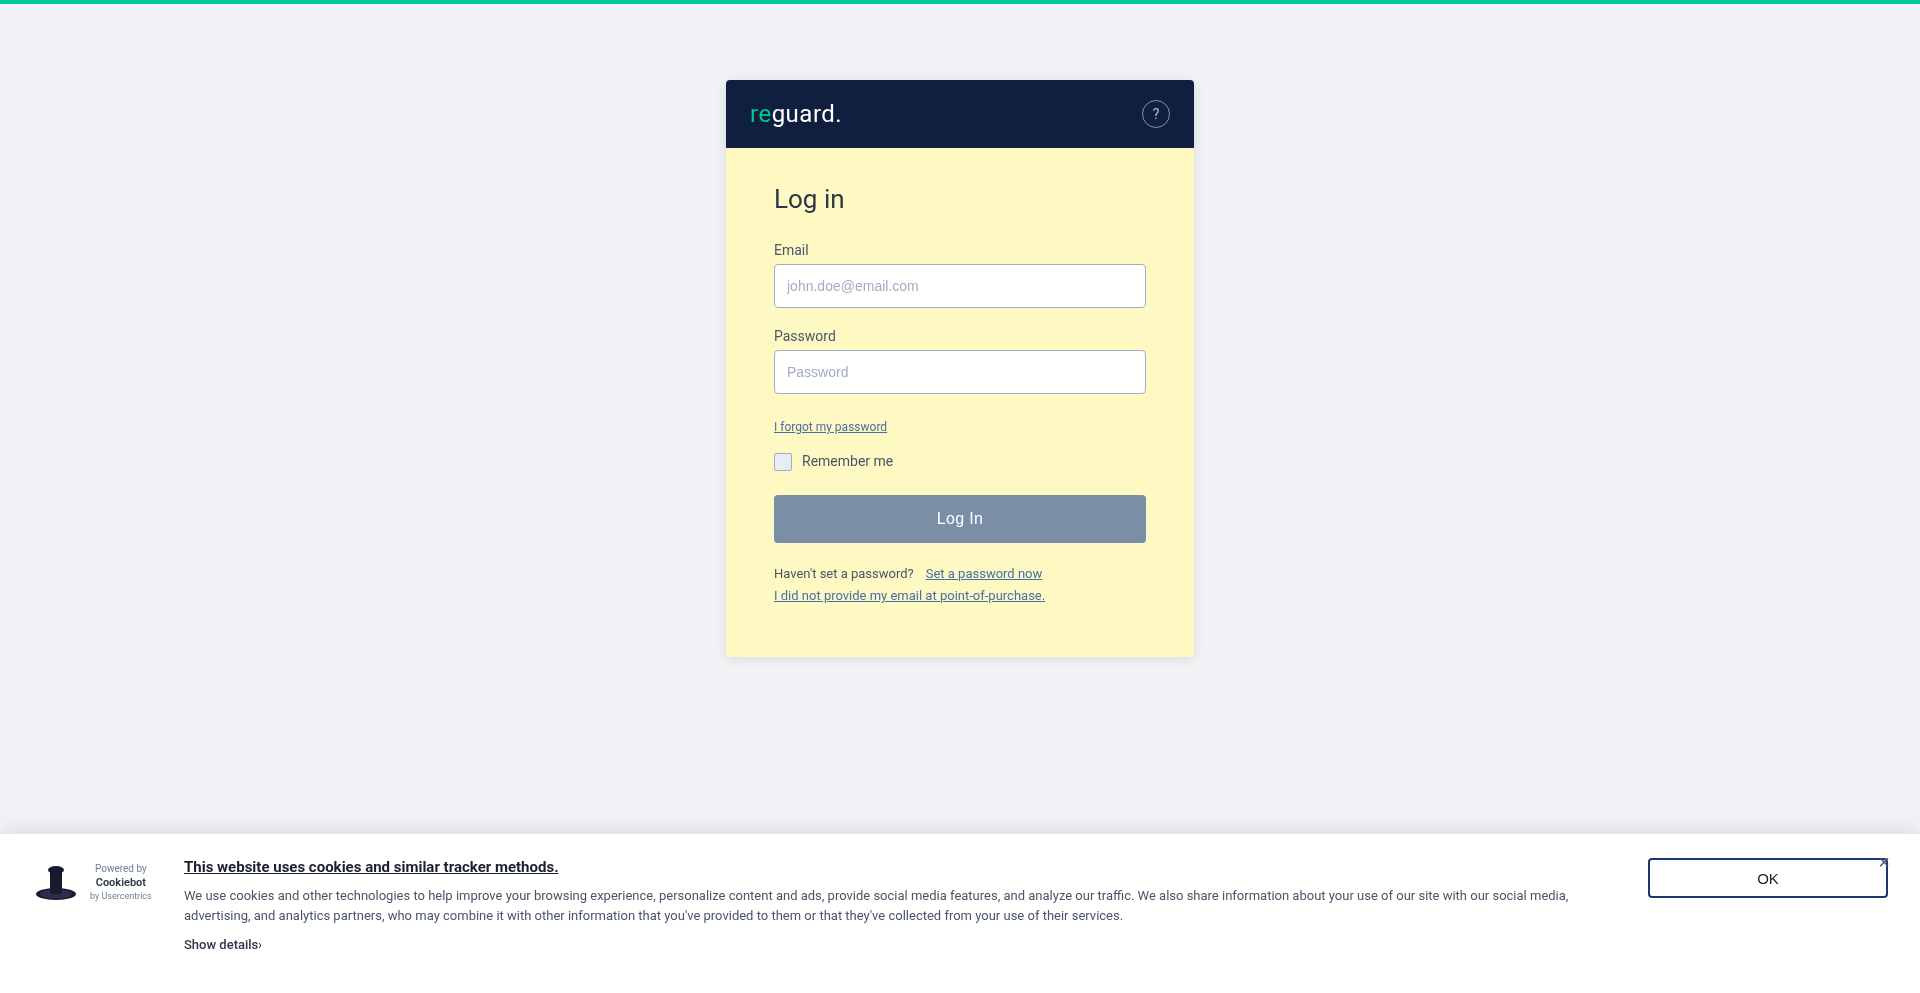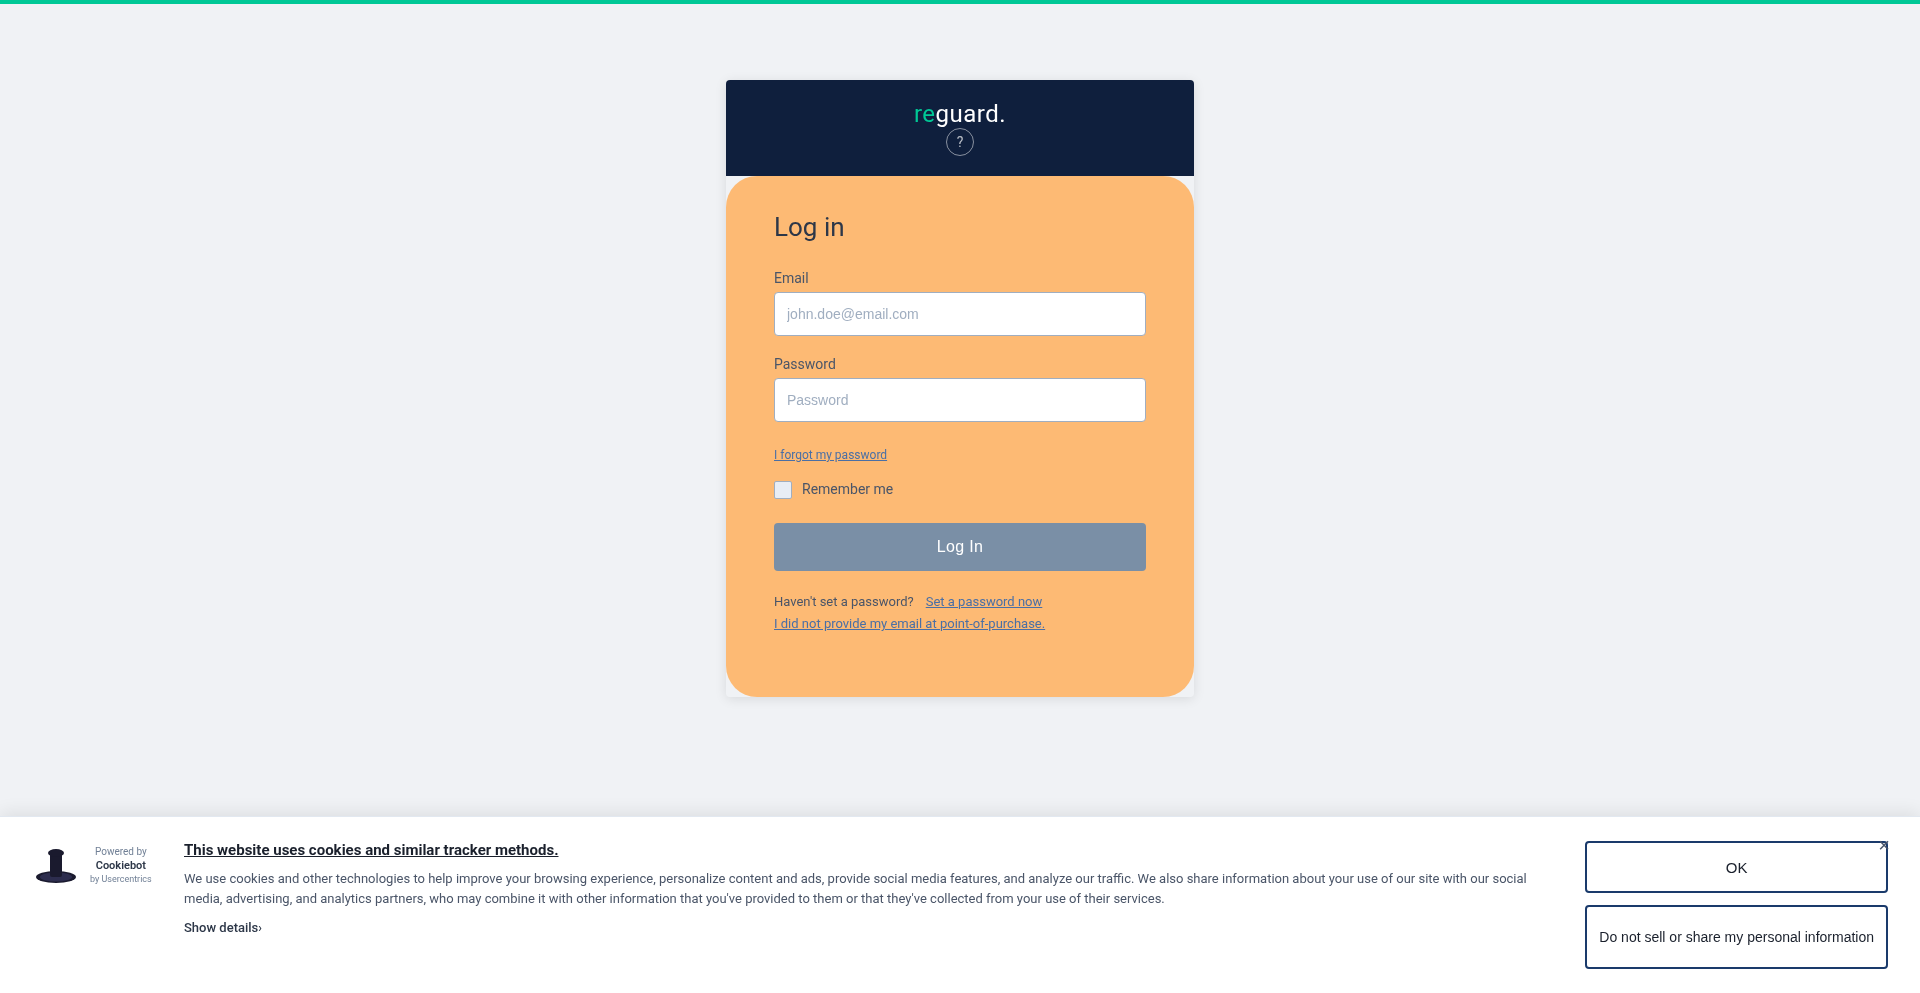--- a/index.html
+++ b/index.html
@@ -38,23 +38,22 @@
       border-radius: 4px;
       overflow: hidden;
       box-shadow: 0 2px 12px rgba(0,0,0,0.1);
     }
 
     
     .card-header {
       background: #0f1f3d;
       padding: 20px 24px;
       display: flex;
-      align-items: center;
+      align-items: flex-end;
       justify-content: space-between;
-      flex-direction: column;
     }
 
     .logo-text {
       font-size: 24px;
       font-weight: 400;
       color: #ffffff;
       letter-spacing: 0.5px;
     }
 
     .logo-text .re {
@@ -73,23 +72,22 @@
       display: flex;
       align-items: center;
       justify-content: center;
       color: rgba(255,255,255,0.7);
       font-size: 14px;
       cursor: pointer;
     }
 
     
     .card-body {
-      background: #fdba74;
-      padding: 36px 48px 60px 48px;
-      border-radius: 31px;
+      background: #fef9c3;
+      padding: 36px 48px 48px 48px;
     }
 
     .login-title {
       font-size: 26px;
       font-weight: 400;
       color: #2d3748;
       margin-bottom: 28px;
     }
 
     .form-group {
@@ -274,21 +272,21 @@
       display: flex;
       flex-direction: column;
       gap: 12px;
       min-width: 240px;
       flex-shrink: 0;
       position: relative;
     }
 
     .ok-button {
       width: 100%;
-      height: 52px;
+      height: 40px;
       background: #ffffff;
       color: #1a202c;
       border: 2px solid #1a3a6b;
       border-radius: 4px;
       font-size: 15px;
       font-weight: 500;
       cursor: pointer;
       transition: background 0.2s;
     }
 
@@ -394,16 +392,15 @@
     <p class="cookie-description">We use cookies and other technologies to help improve your browsing experience, personalize content and ads, provide social media features, and analyze our traffic. We also share information about your use of our site with our social media, advertising, and analytics partners, who may combine it with other information that you've provided to them or that they've collected from your use of their services.</p>
     <a class="show-details-link">
       <span>Show details</span>
       <span class="chevron-icon">›</span>
     </a>
   </div>
 
   <div class="cookie-buttons">
     <button class="close-cookie-btn">×</button>
     <button class="ok-button">OK</button>
-    <button class="no-sell-button">Do not sell or share my personal information</button>
   </div>
 
 </div>
 
 </body></html>

